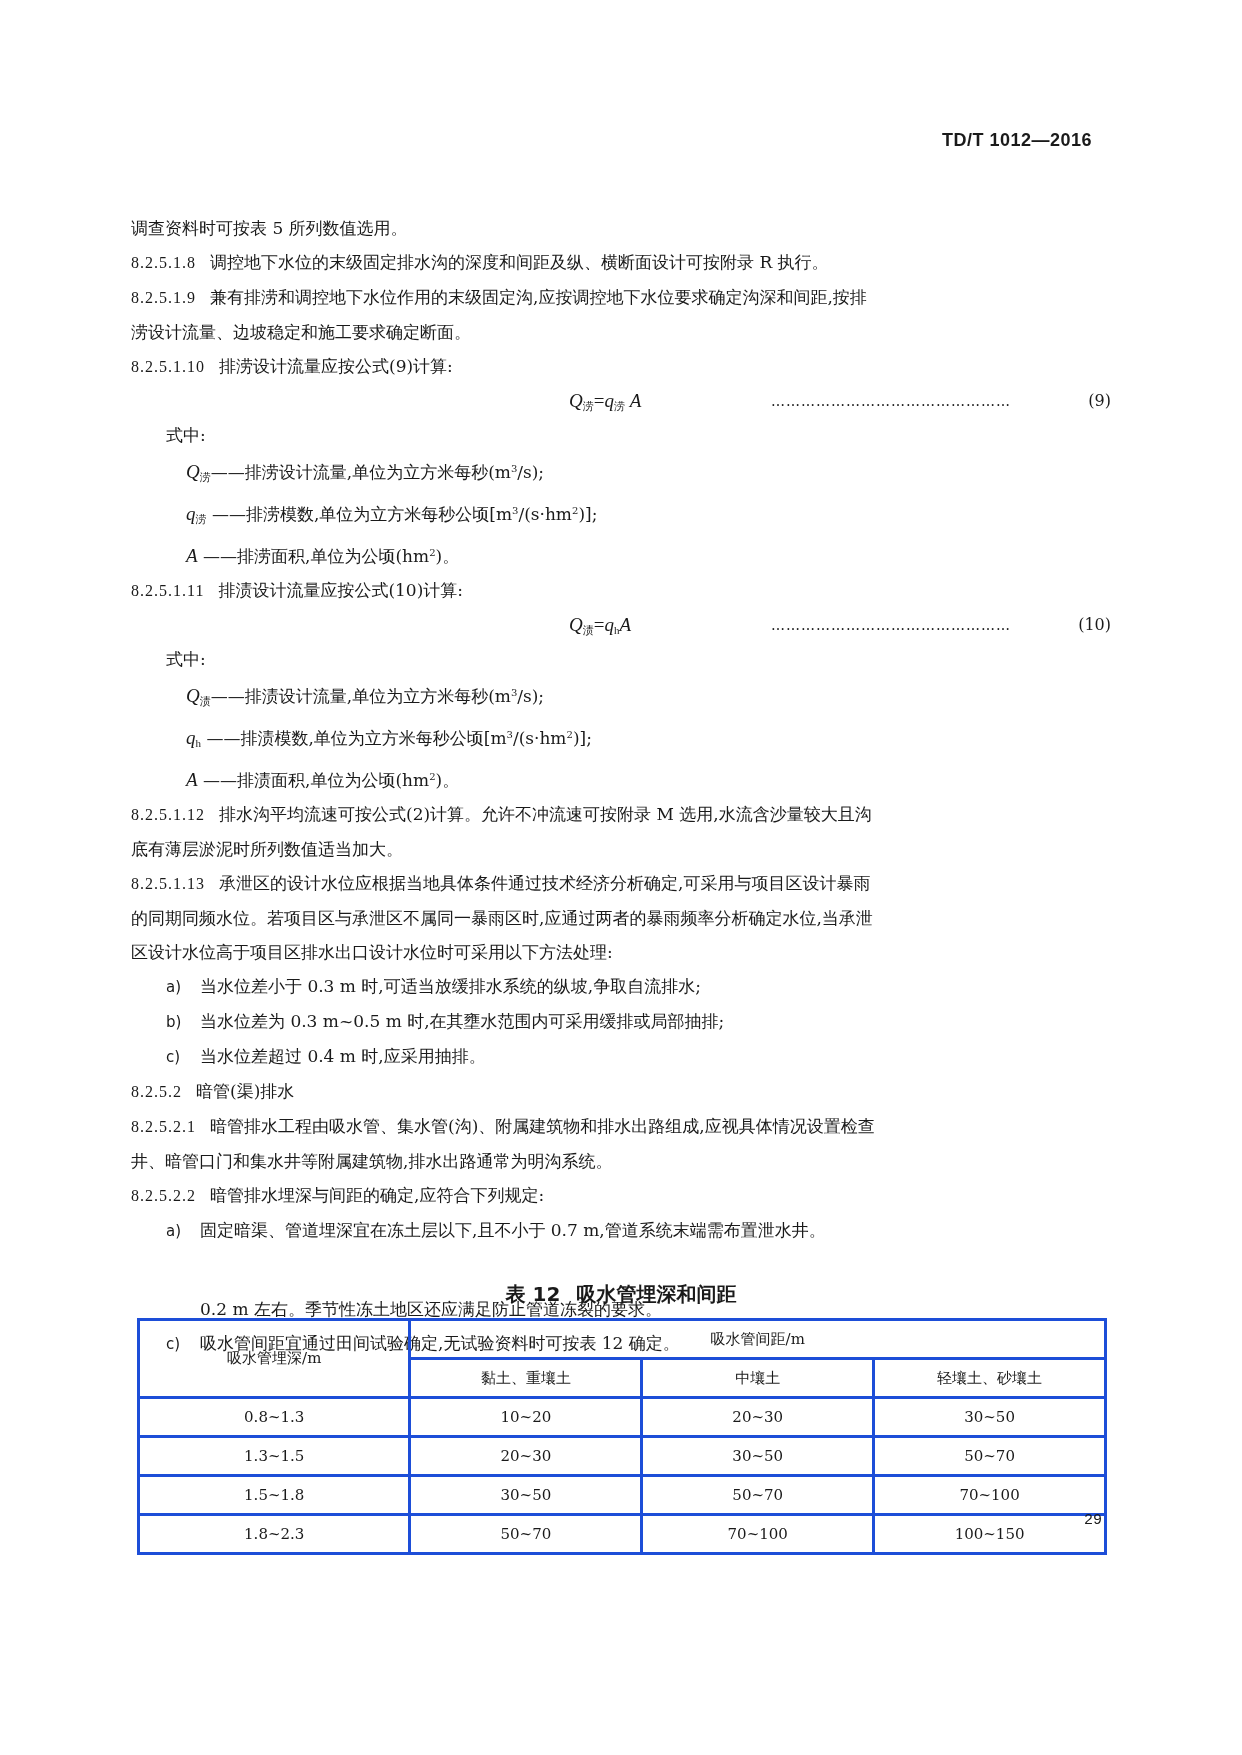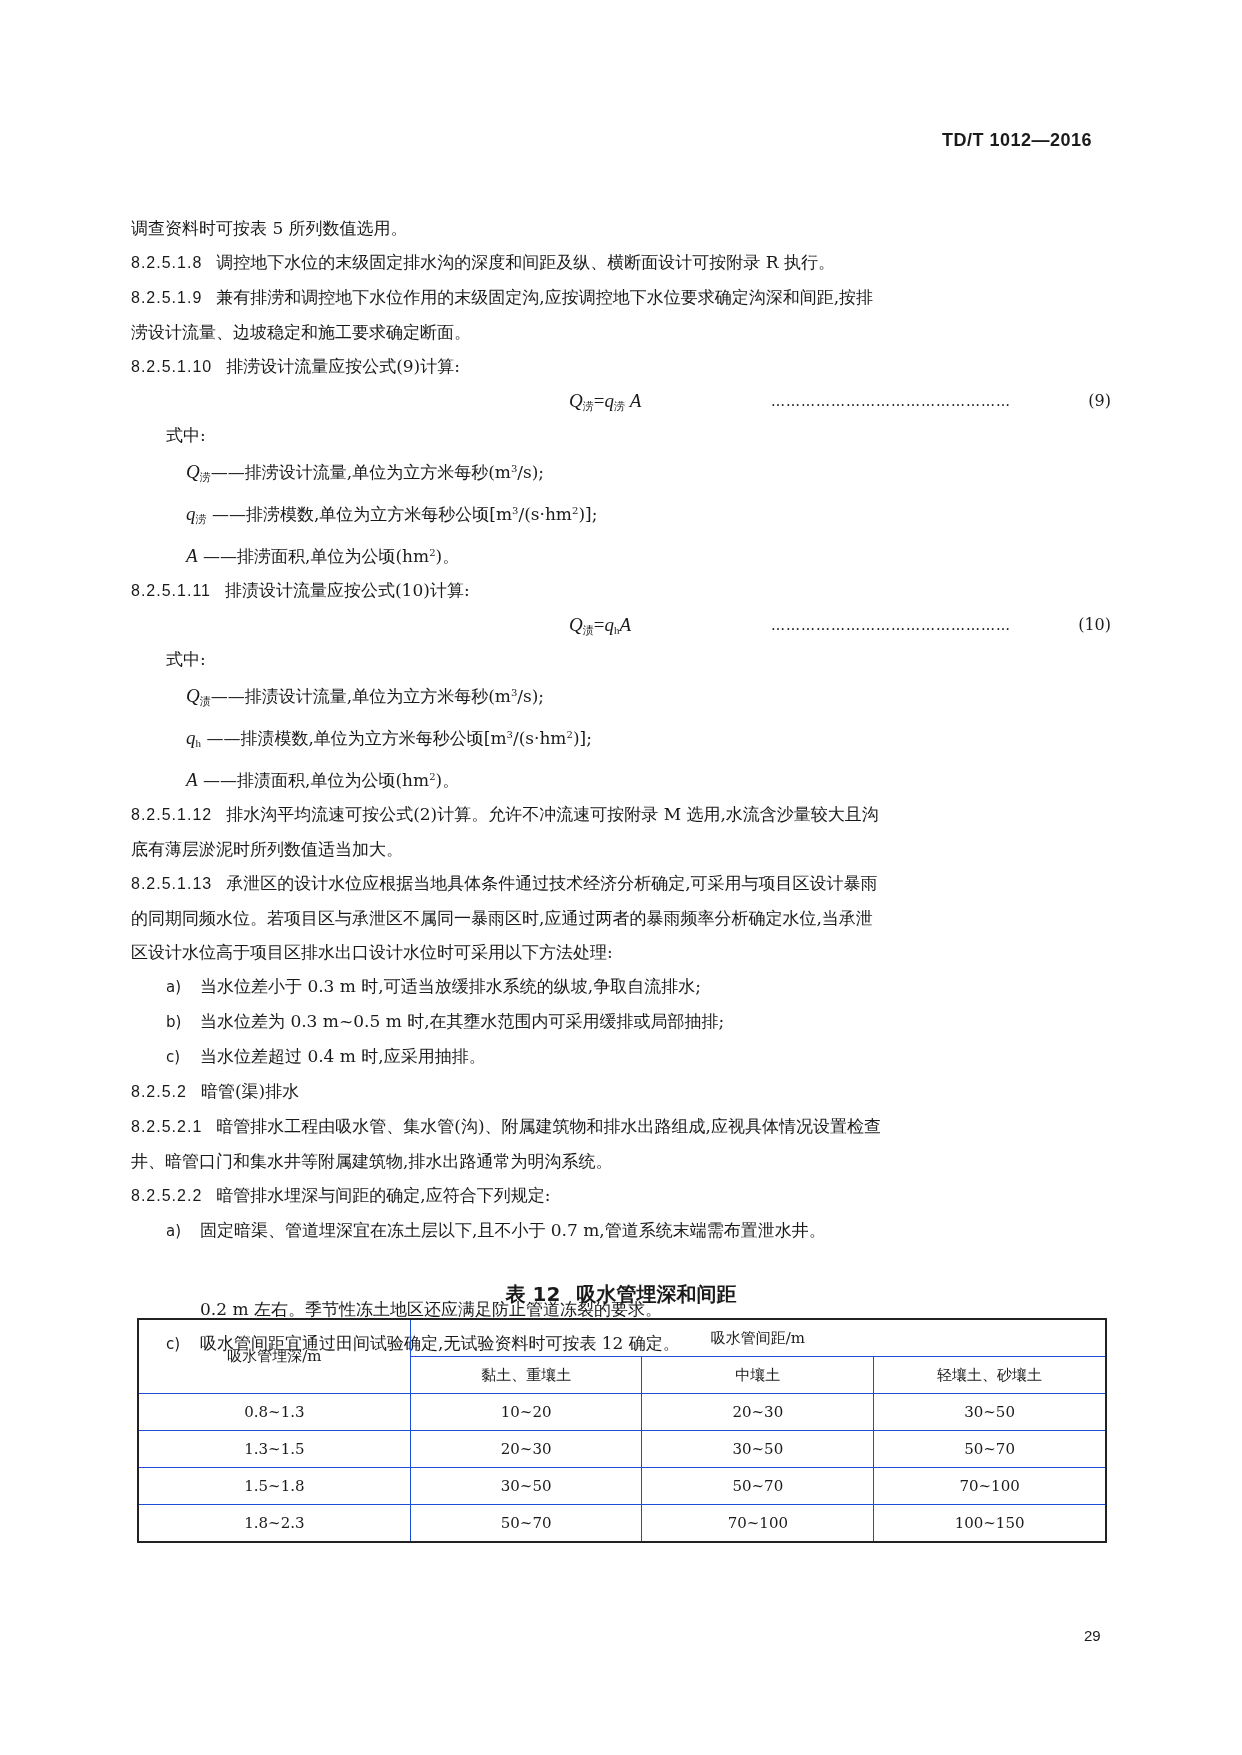--- a/index.html
+++ b/index.html
@@ -11,21 +11,21 @@
   .page-header {
     position: absolute; top: 130px; right: 150px;
     font-family: "Liberation Sans", "DejaVu Sans", sans-serif;
     font-weight: bold; font-size: 18px; letter-spacing: 0.5px;
   }
   .content {
     position: absolute; left: 131px; top: 177px; width: 980px;
     font-size: 17px; line-height: 34px;
   }
   .p { margin: 0; white-space: normal; }
-  .p .num { margin-right: 14px; letter-spacing: 1px; font-family: Liberation Sans, sans-serif; font-size: 16px; }
+  .p .num { margin-right: 14px; letter-spacing: 1px; font-family: Liberation Serif, serif; font-size: 16px; }
   .indent { padding-left: 35px; }
   .item { padding-left: 35px; }
   .item .mark { display: inline-block; width: 34px; font-family: "DejaVu Sans", sans-serif; font-size: 15px; }
   .item.cont { padding-left: 69px; margin-top: 44px; }
   .formula {
     position: relative; height: 34px;
   }
   .formula .eq {
     position: absolute; left: 438px; top: 0;
     font-family: "Liberation Serif", "DejaVu Serif", serif; font-size: 19px;
@@ -44,28 +44,28 @@
     position: absolute; top: 1281px; left: 0; width: 1242px; text-align: center;
     font-family: "DejaVu Sans", sans-serif; font-weight: bold; font-size: 20px;
   }
   .table-title .tn { margin-right: 16px; }
   table.spec {
     position: absolute; left: 137px; top: 1318px; width: 970px;
     border-collapse: collapse; font-size: 15px;
     border: 2px solid #222;
   }
   table.spec td, table.spec th {
-    border: 1px solid #1d4ed8; text-align: center; font-weight: normal;
+    border: 3px solid #1d4ed8; text-align: center; font-weight: normal;
     height: 36px; padding: 0;
   }
   table.spec th.h-depth { width: 230px; }
   table.spec th.sub { width: 196px; }
   .page-number {
-    position: absolute; top: 1627px; left: 1084px; font-size: 15px;
-    font-family: Liberation Sans, sans-serif;
+    position: absolute; top: 1512px; left: 1084px; font-size: 15px;
+    font-family: Liberation Mono, monospace;
   }
 </style>
 </head>
 <body>
 
 <div class="page-header">TD/T 1012—2016</div>
 
 <div class="content">
   <p class="p"><br><span>调查资料时可按表 5 所列数值选用。</span></p>
 

